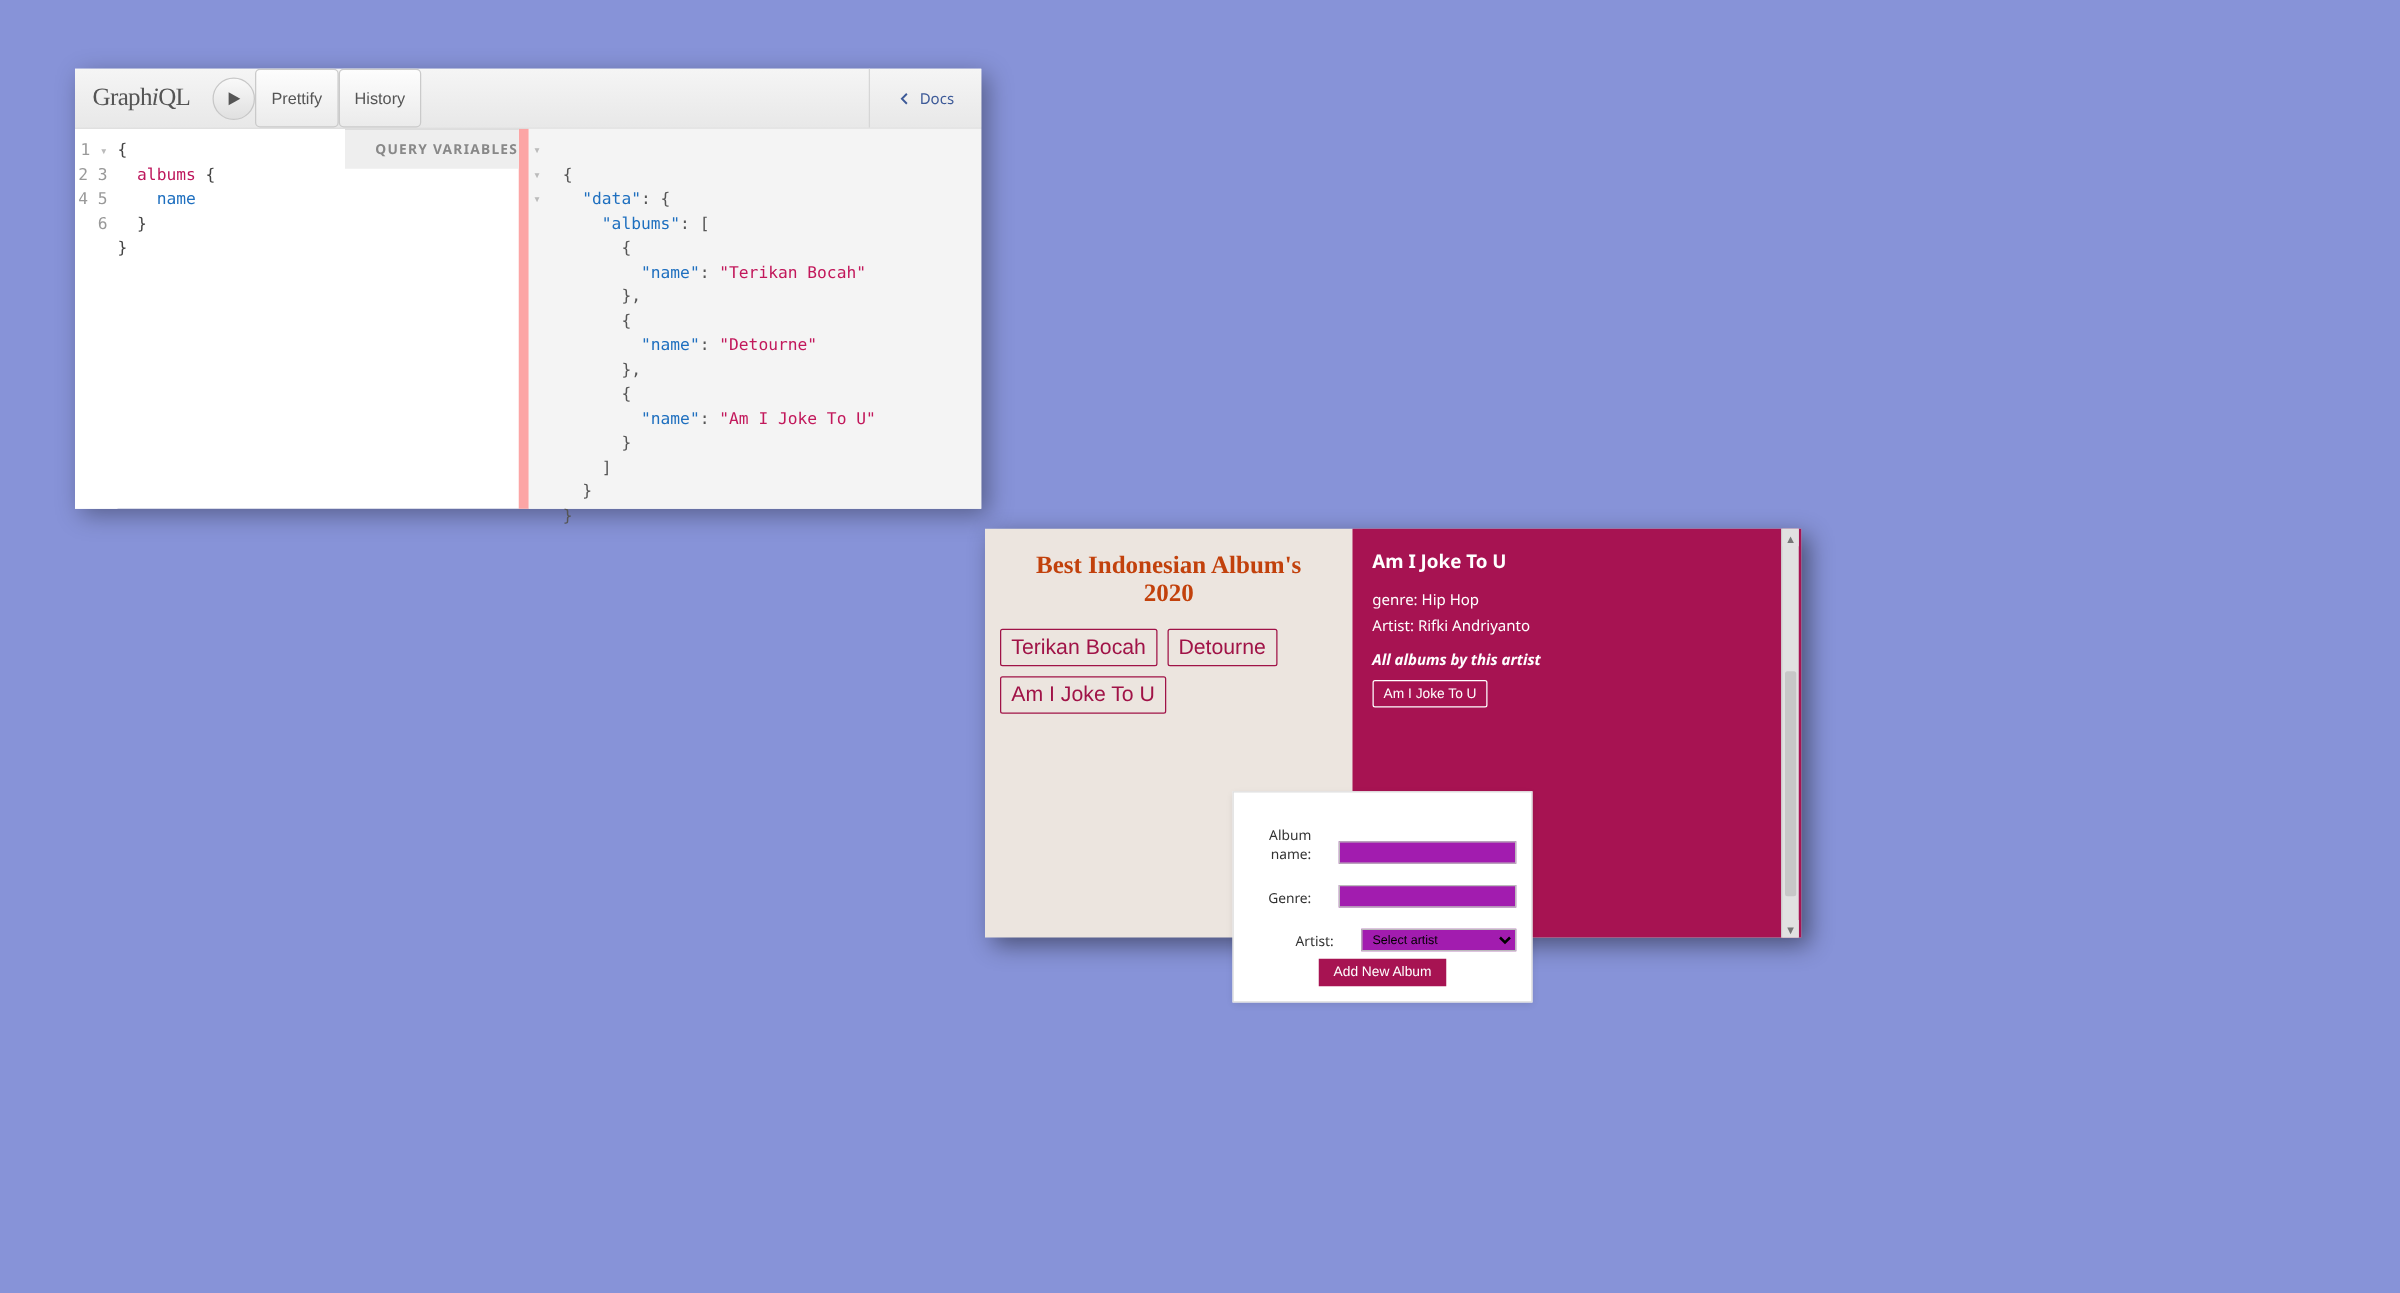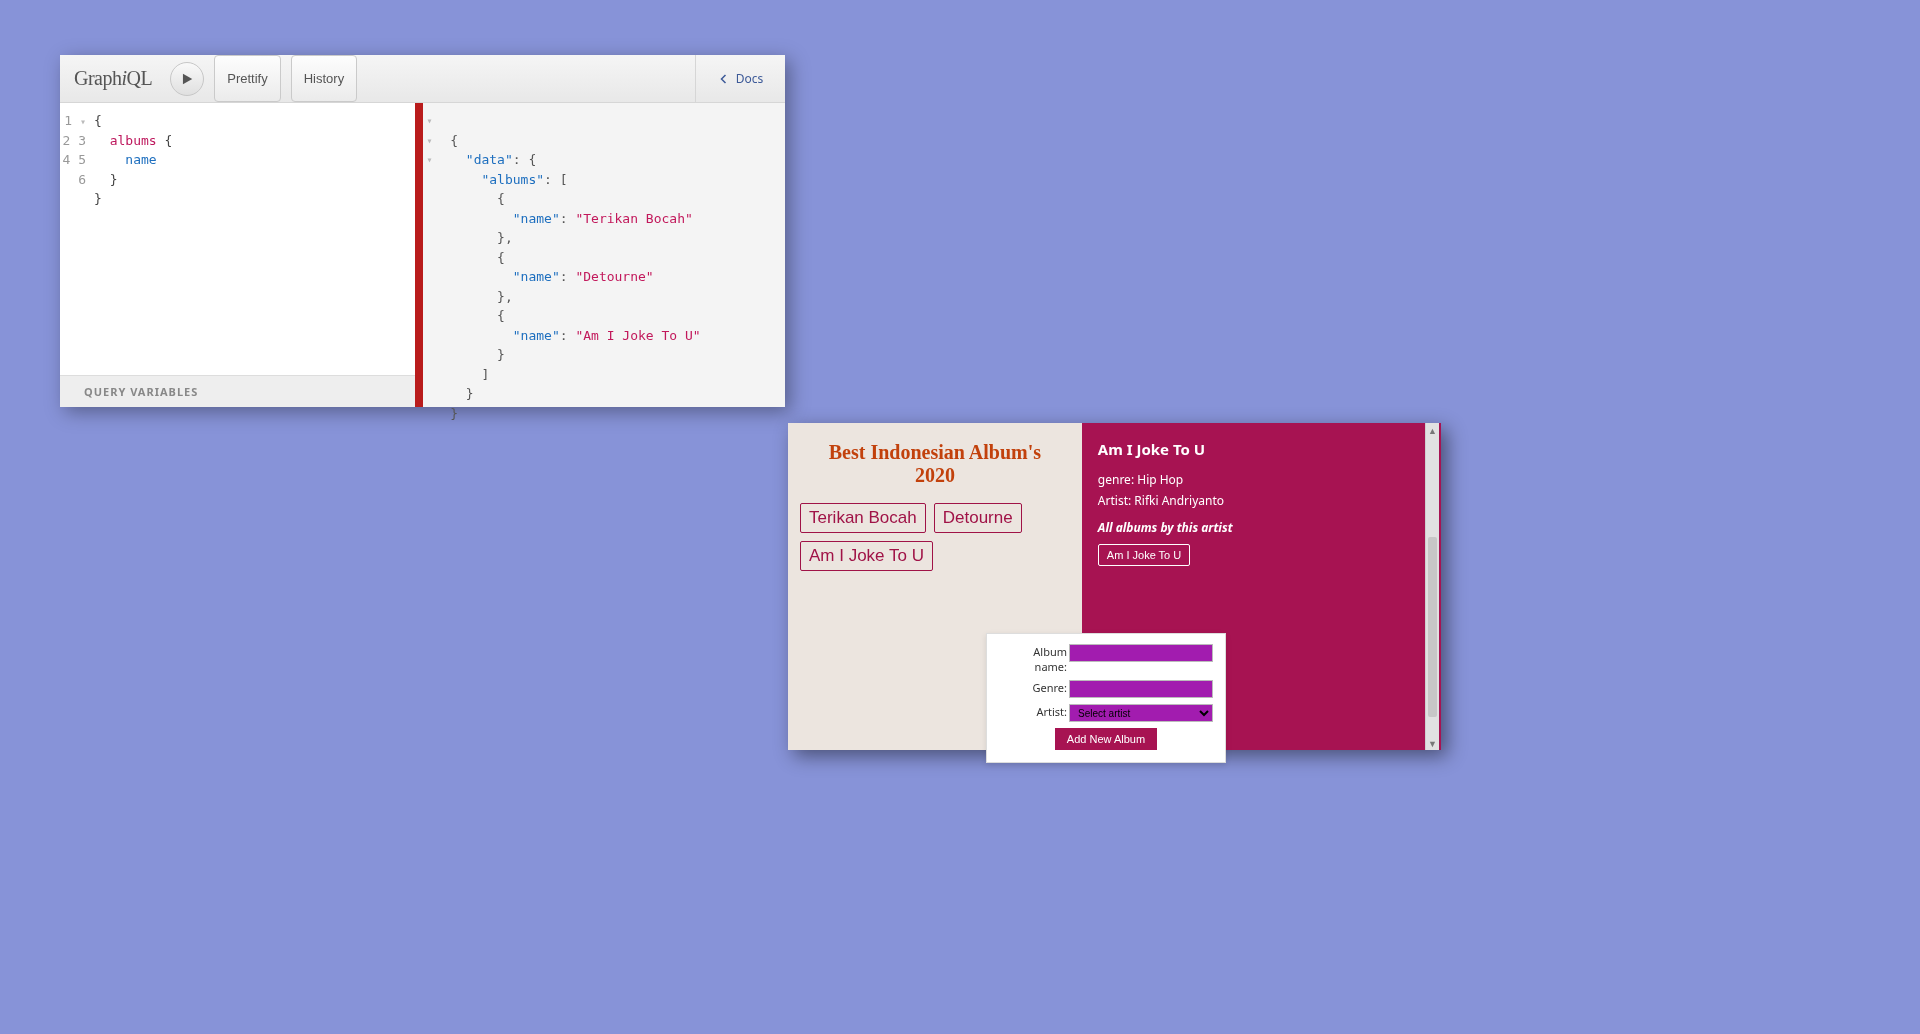--- a/index.html
+++ b/index.html
@@ -42,21 +42,20 @@
     width: 34px; height: 34px;
     border-radius: 50%;
     background: linear-gradient(#f9f9f9,#e0e0e0);
     border: 1px solid #c7c7c7;
     margin-left: 18px;
     display: flex; align-items: center; justify-content: center;
     cursor: pointer;
   }
   .play-btn svg { width: 14px; height: 14px; }
   .tb-btn {
-    margin-left: 10px;
     padding: 15px 12px;
     font-size: 13px;
     color: #555;
     background: linear-gradient(#fdfdfd,#ebebeb);
     border: 1px solid #cacaca;
     border-radius: 4px;
     cursor: pointer;
   }
   .docs-pane {
     position: absolute;
@@ -72,23 +71,23 @@
     font-size: 12px;
     cursor: pointer;
   }
   .docs-pane svg { width: 12px; height: 16px; }
   .giql-body {
     display: flex;
     height: calc(100% - 48px);
   }
   .query-side {
     width: 50%;
-    border-right: 8px solid #b91c1c;
-    display: flex;
-    flex-direction: column;
+    border-right: 8px solid #fca5a5;
+    display: flex;
+    flex-direction: row;
   }
   .editor-wrap {
     flex: 1;
     display: flex;
     font-family: Consolas, Menlo, monospace;
     font-size: 13px;
     line-height: 1.5;
     padding-top: 8px;
   }
   .gutter {
@@ -229,23 +228,24 @@
     width: 240px;
     background: #fff;
     border: 1px solid #ddd;
     padding: 10px 12px 12px;
     font-size: 11px;
     color: #333;
     box-shadow: 0 2px 6px rgba(0,0,0,.1);
   }
   .frow {
     display: flex;
-    align-items: flex-start;
+    align-items: flex-end;
     margin-bottom: 6px;
-    gap: 2px;
+    gap: 22px;
+    margin-top: 17px;
   }
   .frow label { width: 68px; text-align: right; }
   .frow input, .frow select {
     flex: 1;
     border: 1px solid #bbb;
     height: 18px;
     font-size: 10px;
     padding: 0 4px;
     background: #a21caf;
   }

